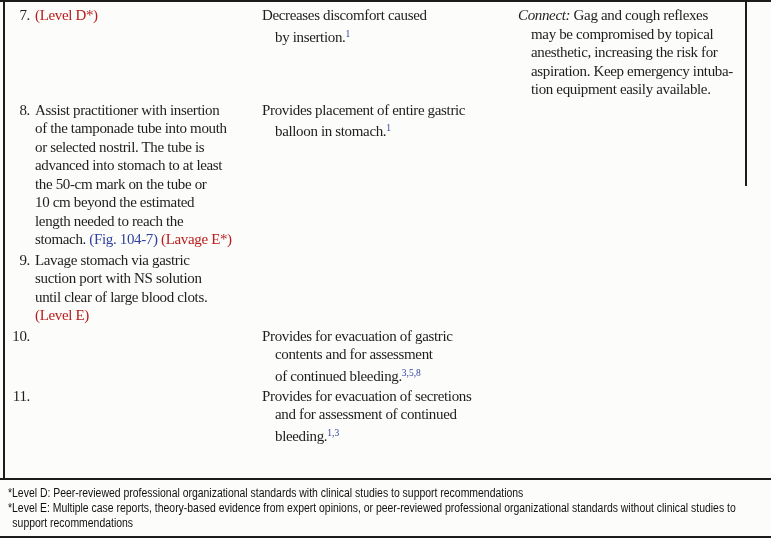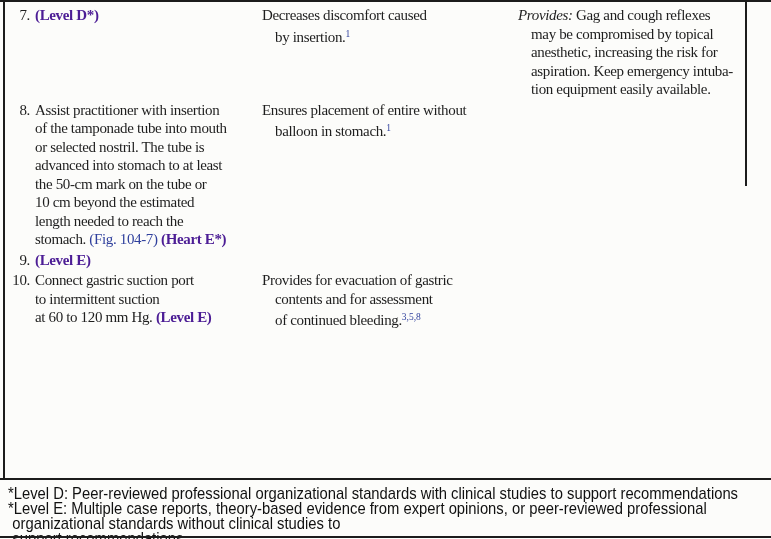--- a/index.html
+++ b/index.html
@@ -17,30 +17,30 @@
     color:#1e1e1e; font-size:15px; line-height:18.5px; letter-spacing:-0.35px;
   }
   .row { display:flex; align-items:flex-start; margin-bottom:2px; }
   .cell { white-space:pre-wrap; }
   .step { width:256px; display:flex; }
   .num { flex:none; width:24px; text-align:right; margin-right:5px; }
   .step-text { flex:1; }
   .rationale { width:256px; padding-left:13px; text-indent:-13px; }
   .considerations { flex:1; padding-left:13px; text-indent:-13px; }
 
-  .run-level { font-weight:bold; color:#4c1d95; }
+  .run-level { font-weight:normal; color:#b91c1c; }
   .run-fig { color:#2e3f9c;margin-top:32px; }
   .run-sup { color:#2e3f9c; font-size:9.5px; vertical-align:4.5px; letter-spacing:0; }
   .run-italic { font-style:italic; }
 
   .footnotes {
     position:absolute; left:0; top:478px; width:771px; height:58px;
     border-top:2px solid #1c1c1c;
     padding:6px 8px 0 8px;
-    font-family:"Liberation Sans", sans-serif; font-size:17px; line-height:15px;
+    font-family:"Liberation Sans", sans-serif; font-size:12px; line-height:15px;
     color:#111111;
   }
   .footnote {
     white-space:pre-wrap; padding-left:5px; text-indent:-5px;
     transform:scaleX(0.87); transform-origin:left top; width:115%;
   }
 </style>
 </head>
 <body>
 
@@ -51,67 +51,71 @@
 
   <div class="content">
 
     <div class="row">
       <div class="cell step">
         <span class="num">7.</span>
         <div class="step-text"><span class="run run-level">(Level D*)</span></div>
       </div>
       <div class="cell rationale"><span class="run run-plain">Decreases discomfort caused
 by insertion.</span><span class="run run-sup">1</span></div>
-      <div class="cell considerations"><span class="run run-italic">Provides:</span><span class="run run-plain"> Gag and cough reflexes
+      <div class="cell considerations"><span class="run run-italic">Connect:</span><span class="run run-plain"> Gag and cough reflexes
 may be compromised by topical
 anesthetic, increasing the risk for
 aspiration. Keep emergency intuba-
 tion equipment easily available.</span></div>
     </div>
 
     <div class="row">
       <div class="cell step">
         <span class="num">8.</span>
         <div class="step-text"><span class="run run-plain">Assist practitioner with insertion
 of the tamponade tube into mouth
 or selected nostril. The tube is
 advanced into stomach to at least
 the 50-cm mark on the tube or
 10 cm beyond the estimated
 length needed to reach the
-stomach. </span><span class="run run-fig">(Fig. 104-7)</span><span class="run run-plain"> </span><span class="run run-level">(Heart E*)</span></div>
+stomach. </span><span class="run run-fig">(Fig. 104-7)</span><span class="run run-plain"> </span><span class="run run-level">(Lavage E*)</span></div>
       </div>
-      <div class="cell rationale"><span class="run run-plain">Ensures placement of entire without
+      <div class="cell rationale"><span class="run run-plain">Provides placement of entire gastric
 balloon in stomach.</span><span class="run run-sup">1</span></div>
     </div>
 
     <div class="row">
       <div class="cell step">
         <span class="num">9.</span>
-        <div class="step-text"><span class="run run-level">(Level E)</span></div>
+        <div class="step-text"><span class="run run-plain">Lavage stomach via gastric
+suction port with NS solution
+until clear of large blood clots.
+</span><span class="run run-level">(Level E)</span></div>
       </div>
       <div class="cell considerations"></div>
     </div>
 
     <div class="row">
       <div class="cell step">
         <span class="num">10.</span>
-        <div class="step-text"><span class="run run-plain">Connect gastric suction port
-to intermittent suction
-at 60 to 120 mm Hg. </span><span class="run run-level">(Level E)</span></div>
       </div>
       <div class="cell rationale"><span class="run run-plain">Provides for evacuation of gastric
 contents and for assessment
 of continued bleeding.</span><span class="run run-sup">3,5,8</span></div>
       <div class="cell considerations"></div>
     </div>
 
     <div class="row">
       <div class="cell step">
+        <span class="num">11.</span>
       </div>
+      <div class="cell rationale"><span class="run run-plain">Provides for evacuation of secretions
+and for assessment of continued
+bleeding.</span><span class="run run-sup">1,3</span></div>
       <div class="cell considerations"></div>
     </div>
 
   </div>
 
   <div class="footnotes">
     <div class="footnote">*Level D: Peer-reviewed professional organizational standards with clinical studies to support recommendations</div>
     <div class="footnote">*Level E: Multiple case reports, theory-based evidence from expert opinions, or peer-reviewed professional organizational standards without clinical studies to
 support recommendations</div>
   </div>

